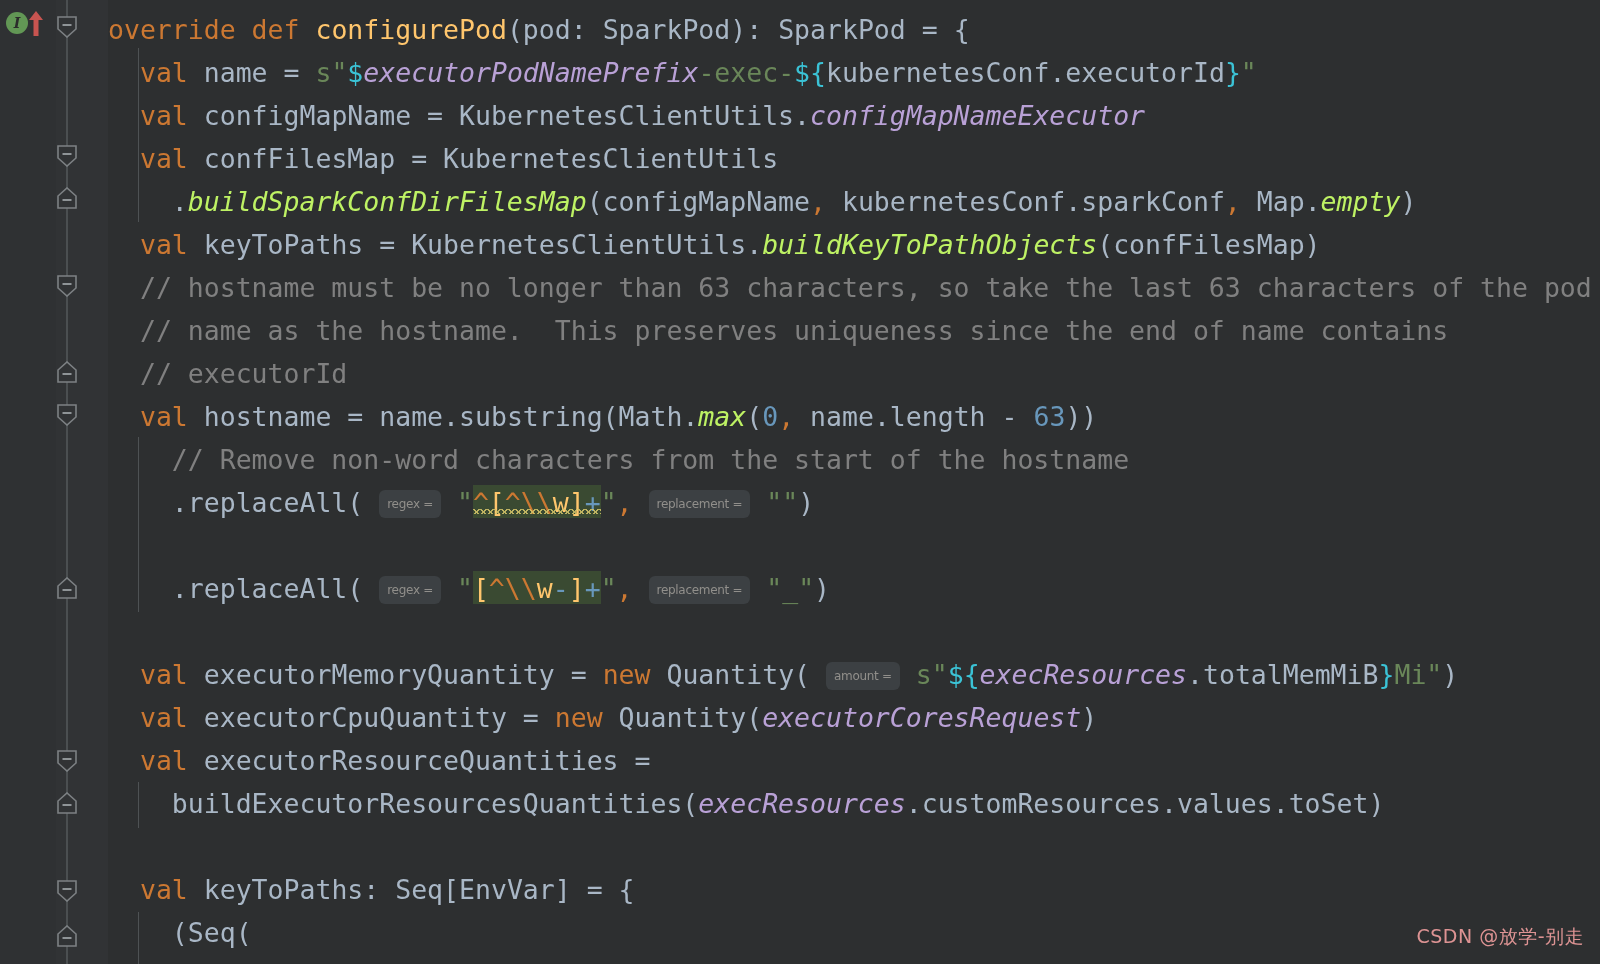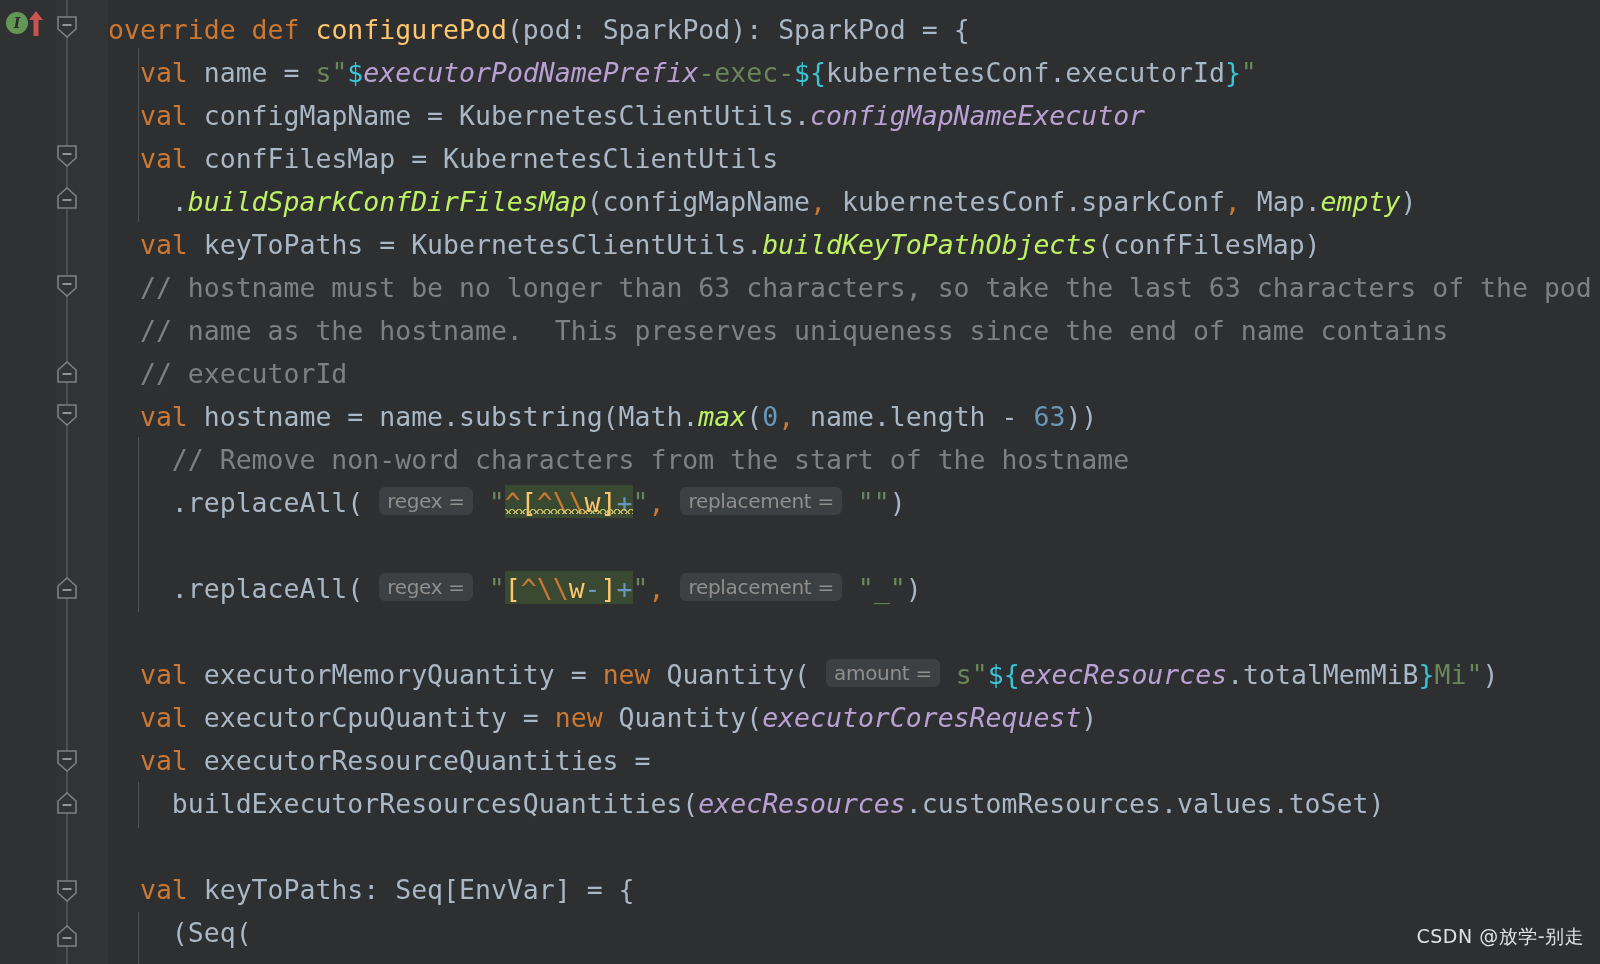--- a/index.html
+++ b/index.html
@@ -116,21 +116,21 @@
   .punct    { color: #a9b7c6; }
   .comma    { color: #cc7832; }
 
   
   .hint {
     display: inline-block;
     background: #3c4043;
     color: #918f8b;
     border-radius: 6px;
     font-family: "DejaVu Sans", sans-serif;
-    font-size: 20px;
+    font-size: 12px;
     line-height: 28px;
     height: 28px;
     padding: 0 8px;
     vertical-align: 4px;
     letter-spacing: -0.3px;
   }
 
   
   .rx {
     background: #3a4a32;
@@ -155,21 +155,21 @@
   }
   .rx-b { color: #ffc66d; }   
   .rx-c { color: #cc7832; }   
   .rx-q { color: #6897bb; }   
 
   
   .watermark {
     position: absolute;
     right: 16px;
     bottom: 14px;
-    color: #ffffff;
+    color: #fca5a5;
     font-family: "DejaVu Sans", sans-serif;
     font-size: 19px;
     letter-spacing: .5px;
     opacity: .85;
   }
 </style>
 </head>
 <body>
 
 <div id="editor">

